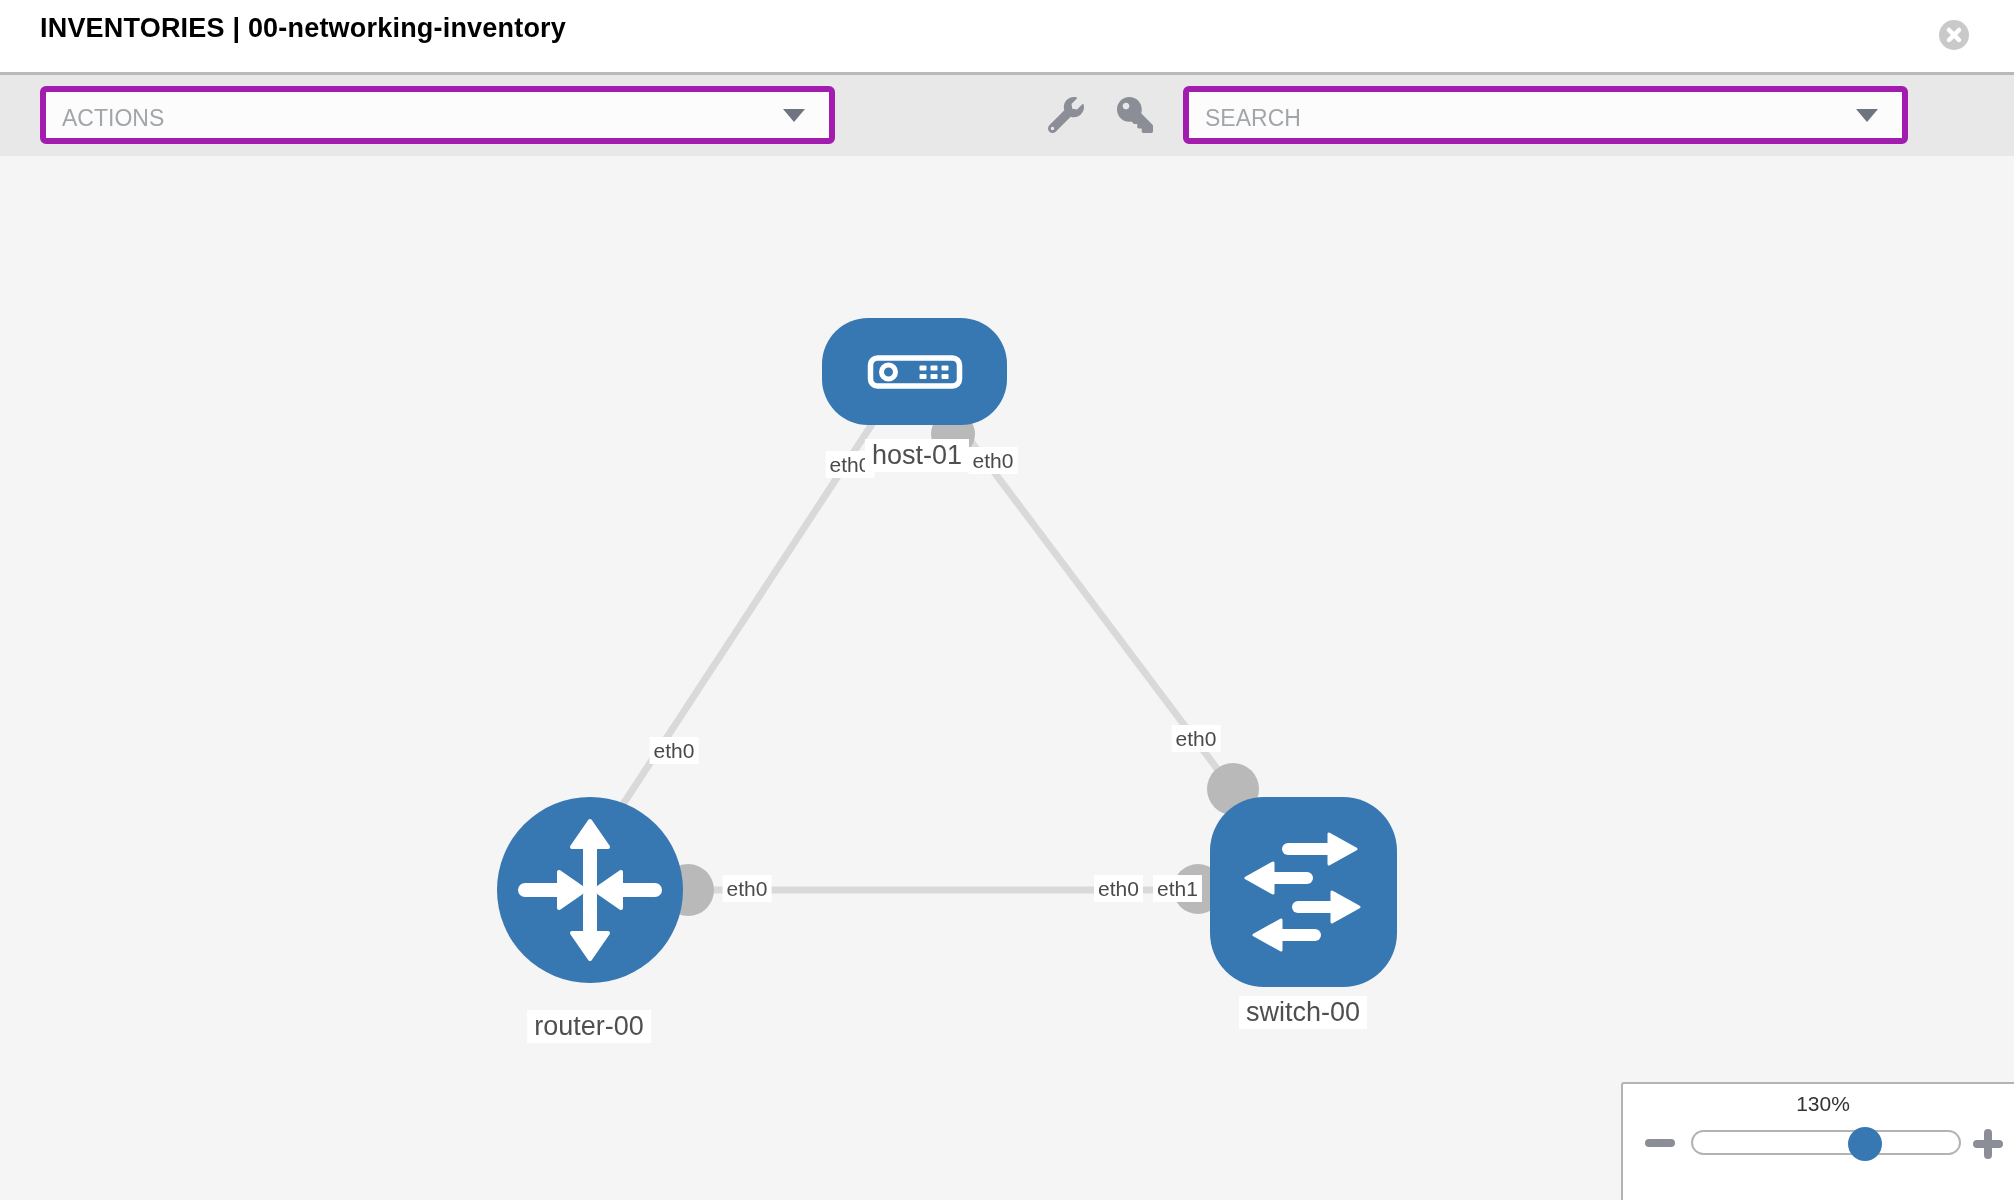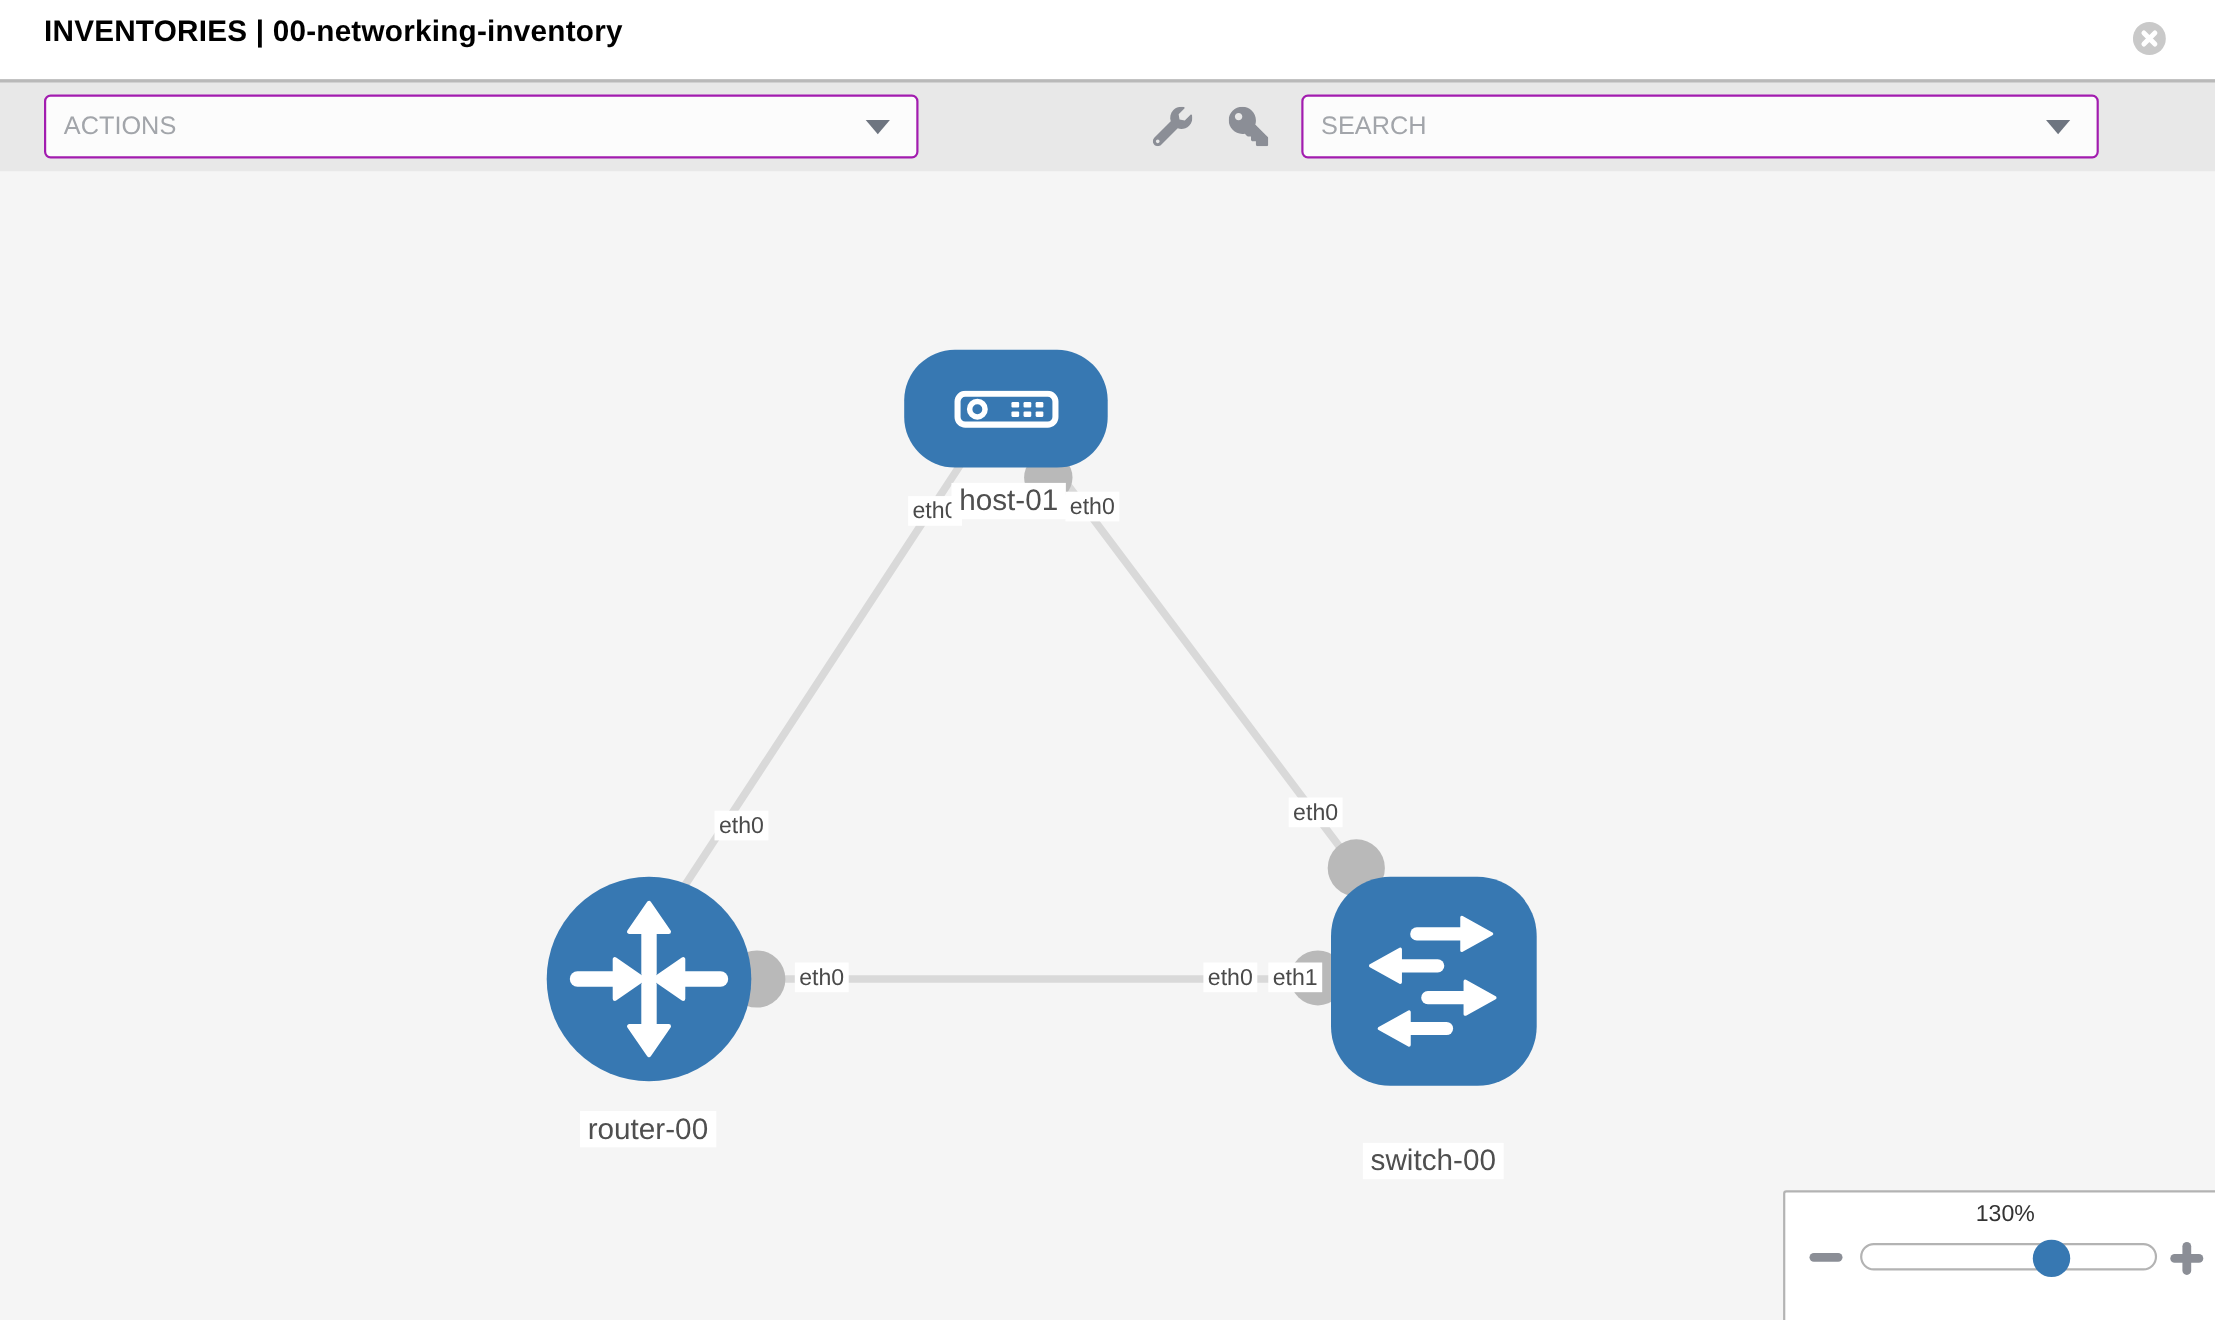--- a/index.html
+++ b/index.html
@@ -7,21 +7,21 @@
     width:2014px;height:1200px;position:relative;overflow:hidden;
     font-family:"Liberation Sans",sans-serif;background:#ffffff;
   }
   
   .header{position:absolute;left:0;top:0;width:2014px;height:72px;background:#ffffff;}
   .title{position:absolute;left:40px;top:13px;font-size:27px;font-weight:bold;color:#000000;letter-spacing:.2px;}
   .close-btn{position:absolute;left:1939px;top:20px;width:30px;height:30px;cursor:pointer;}
   
   .toolbar{position:absolute;left:0;top:72px;width:2014px;height:84px;background:#e8e8e8;
     border-top:3px solid #b9b9b9;box-sizing:border-box;}
-  .select{position:absolute;top:11px;height:58px;background:#fcfcfc;border:2px solid #a21caf;
+  .select{position:absolute;top:11px;height:58px;background:#fcfcfc;border:6px solid #a21caf;
     border-radius:6px;box-sizing:border-box;font-size:23px;color:#a2a5aa;line-height:52px;
     padding-left:16px;cursor:pointer;}
   .select-actions{left:40px;width:795px;}
   .select-search{left:1183px;width:725px;}
   .caret{position:absolute;right:24px;top:50%;margin-top:-6px;width:0;height:0;
     border-left:11px solid transparent;border-right:11px solid transparent;border-top:13px solid #6e7580;}
   .tool-btn{position:absolute;top:22px;width:36px;height:36px;cursor:pointer;}
   .tool-wrench{left:1048px;}
   .tool-key{left:1117px;}
   .tool-btn svg{width:36px;height:36px;display:block;}
@@ -32,21 +32,21 @@
   .node-host{left:822px;top:162px;width:185px;height:107px;border-radius:46px;}
   .node-router{left:497px;top:641px;width:186px;height:186px;border-radius:50%;}
   .node-switch{left:1210px;top:641px;width:187px;height:190px;border-radius:54px;}
   .node svg{position:absolute;display:block;}
   .host-icon-svg{left:45px;top:37px;}
   .fill-icon-svg{left:0;top:0;}
   .node-label{position:absolute;transform:translateX(-50%);font-size:27px;color:#4f4f4f;
     background:#ffffff;padding:1px 7px;white-space:nowrap;z-index:30;line-height:1.15;}
   .lbl-host{left:917px;top:283px;}
   .lbl-router{left:589px;top:840px;margin-top:14px;}
-  .lbl-switch{left:1303px;top:883px;}
+  .lbl-switch{left:1303px;top:840px;}
   .iface-label{position:absolute;font-size:21px;color:#4a4a4a;background:#ffffff;
     padding:1px 4px;white-space:nowrap;z-index:20;line-height:1.2;}
   .if-center{transform:translateX(-50%);}
   .if-host-left{left:850px;top:295px;}
   .if-host-right{left:993px;top:291px;}
   .if-link-mid{left:674px;top:581px;}
   .if-switch-top{left:1196px;top:569px;}
   .if-router-right{left:747px;top:719px;}
   .if-switch-under{left:1094px;top:719px;z-index:20;}
   .if-switch-over{left:1153px;top:719px;z-index:21;}

